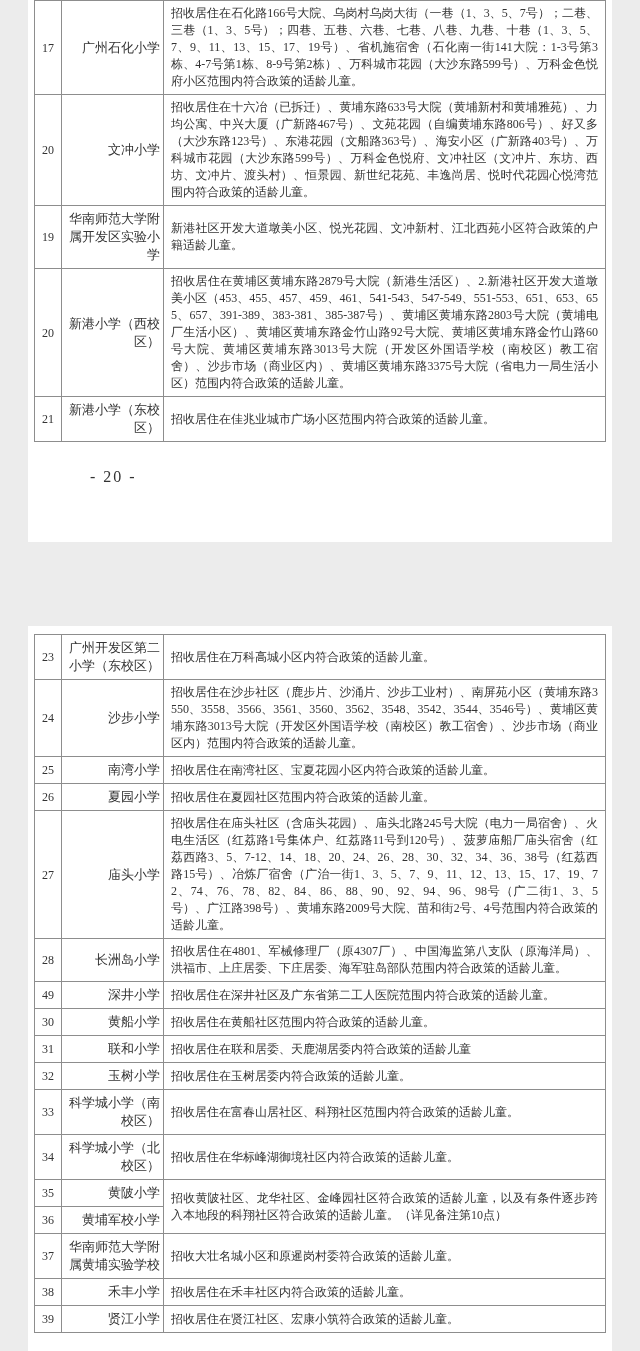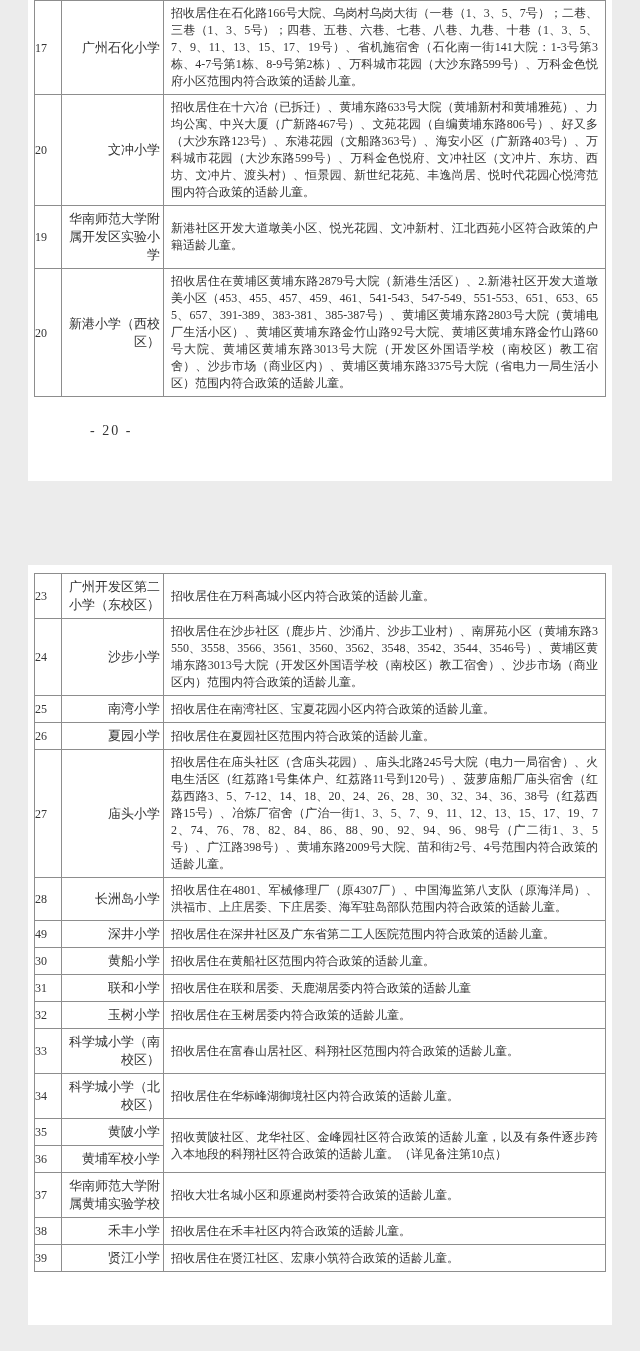--- a/index.html
+++ b/index.html
@@ -27,42 +27,43 @@
     margin: 0 auto;
     border-collapse: collapse;
     table-layout: fixed;
   }
   table.school-table td {
     border: 1px solid #8d8d8d;
     color: #333333;
     vertical-align: middle;
   }
   td.cell-no {
+    text-align: center;
     font-size: 12px;
     line-height: 16px;
   }
   td.cell-name {
     text-align: right;
     font-size: 13px;
     line-height: 18px;
     padding: 4px 3px;
     word-break: break-all;
   }
   td.cell-desc {
     font-size: 12px;
     line-height: 17px;
     padding: 4px 7px;
     text-align: justify;
     word-break: break-all;
     overflow-wrap: anywhere;
     margin-top: 44px;
   }
   .page-number {
-    margin: 26px 0 0 56px;
-    font-size: 14px;
+    margin: 26px 0 14px 56px;
+    font-size: 16px;
     color: #333333;
     letter-spacing: 2px;
   }
 </style>
 </head>
 <body>
 
 <div class="canvas">
 
   <div class="page page-1">
@@ -86,20 +87,25 @@
           <tr>
             <td class="cell-no">19</td>
             <td class="cell-name">华南师范大学附属开发区实验小学</td>
             <td class="cell-desc">新港社区开发大道墩美小区、悦光花园、文冲新村、江北西苑小区符合政策的户籍适龄儿童。</td>
           </tr>
           <tr>
             <td class="cell-no">20</td>
             <td class="cell-name">新港小学（西校区）</td>
             <td class="cell-desc">招收居住在黄埔区黄埔东路2879号大院（新港生活区）、2.新港社区开发大道墩美小区（453、455、457、459、461、541-543、547-549、551-553、651、653、655、657、391-389、383-381、385-387号）、黄埔区黄埔东路2803号大院（黄埔电厂生活小区）、黄埔区黄埔东路金竹山路92号大院、黄埔区黄埔东路金竹山路60号大院、黄埔区黄埔东路3013号大院（开发区外国语学校（南校区）教工宿舍）、沙步市场（商业区内）、黄埔区黄埔东路3375号大院（省电力一局生活小区）范围内符合政策的适龄儿童。</td>
           </tr>
+          <tr>
+            <td class="cell-no">21</td>
+            <td class="cell-name">新港小学（东校区）</td>
+            <td class="cell-desc">招收居住在佳兆业城市广场小区范围内符合政策的适龄儿童。</td>
+          </tr>
         </tbody>
     </table>
     <div class="page-number">- 20 -</div>
   </div>
 
   <div class="page-gap"></div>
 
   <div class="page page-2">
     <table class="school-table">
       <colgroup>

